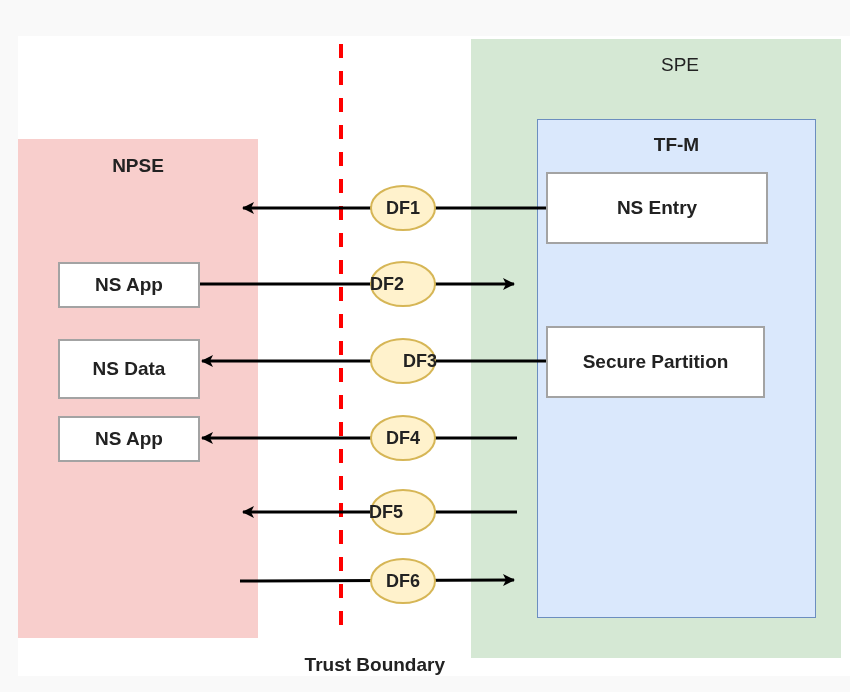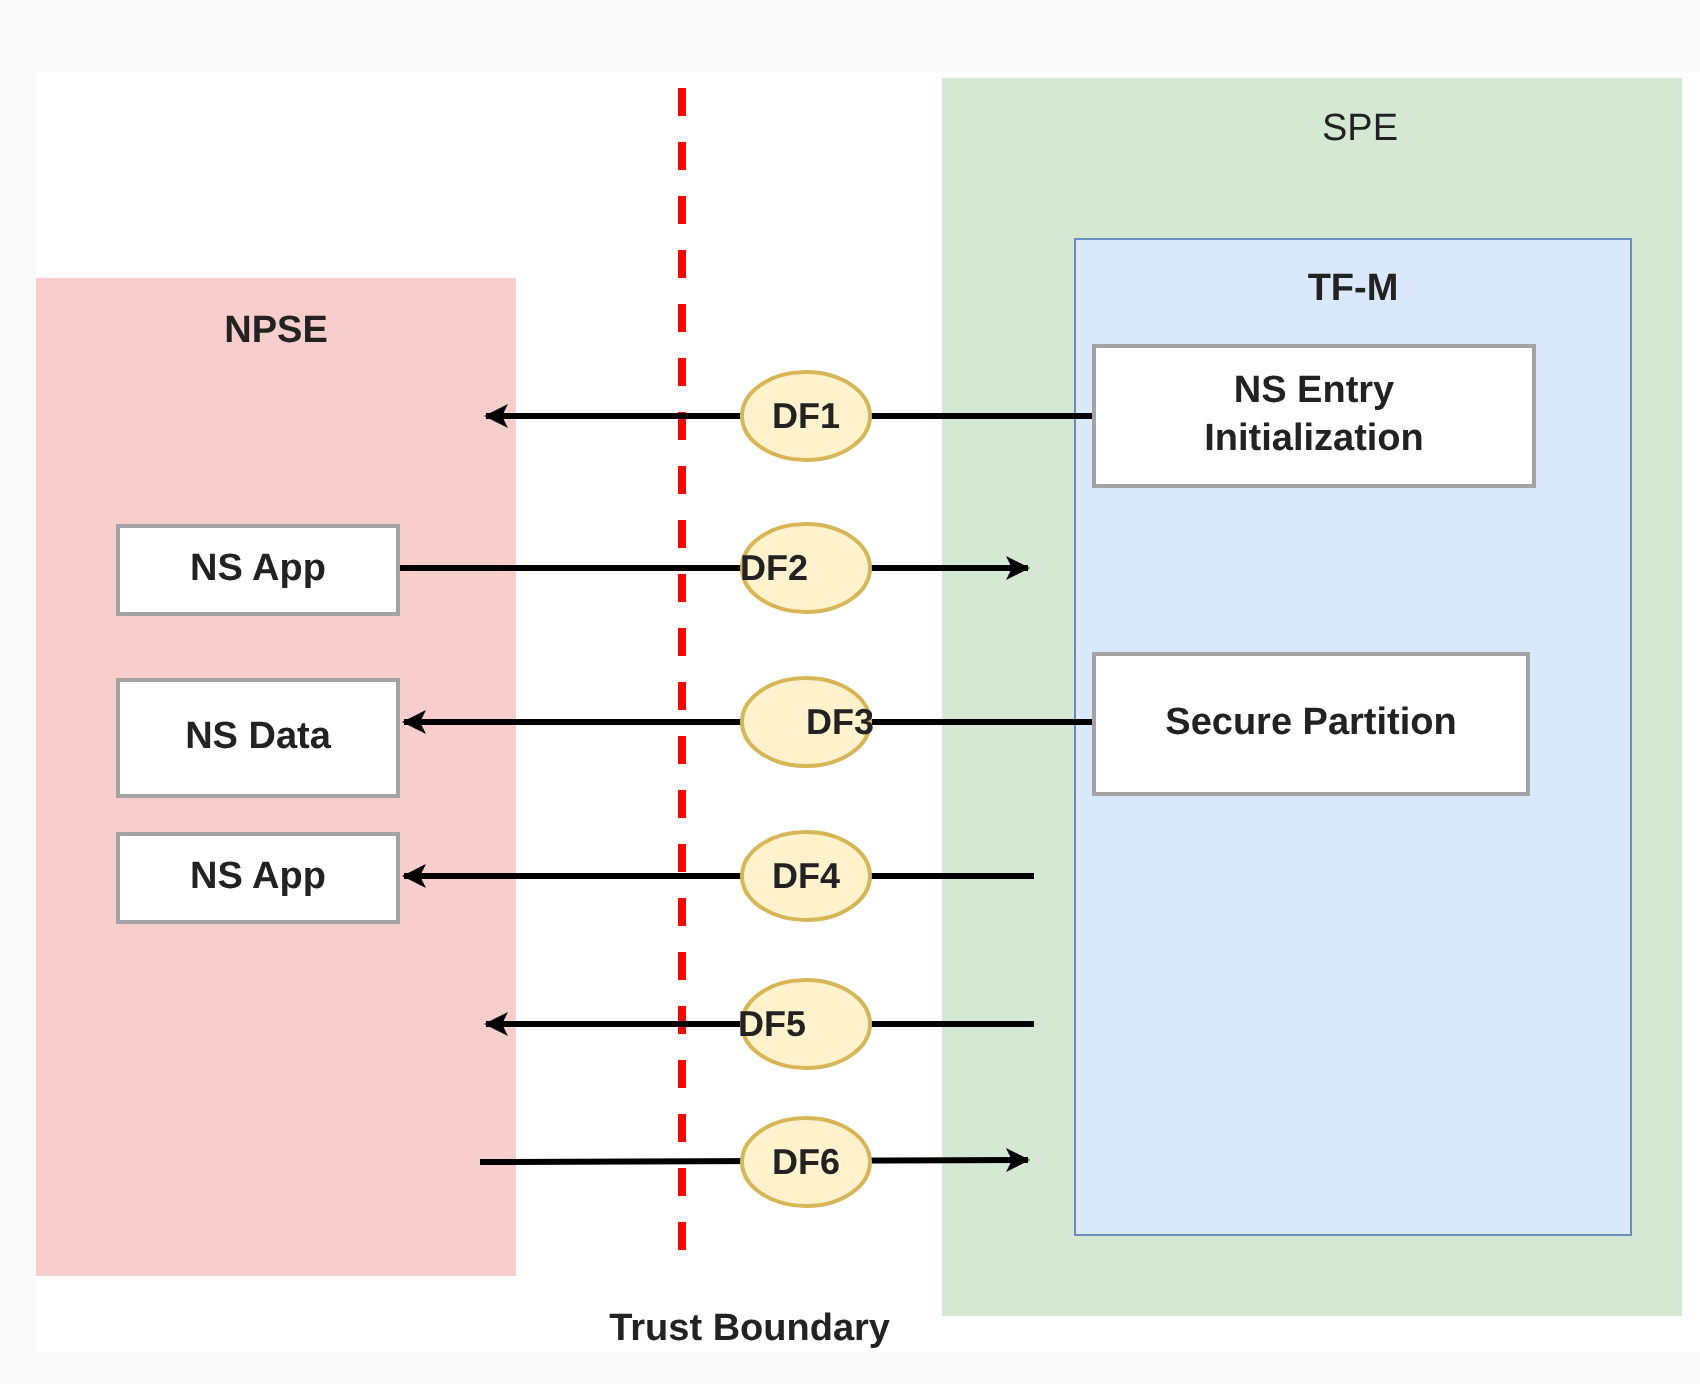--- a/index.html
+++ b/index.html
@@ -79,19 +79,18 @@
   <span>NS App</span>
 </div>
 <div class="box" style="left:58px; top:339px; width:142px; height:60px;">
   <span>NS Data</span>
 </div>
 <div class="box" style="left:58px; top:416px; width:142px; height:46px;">
   <span>NS App</span>
 </div>
 <div class="box" style="left:546px; top:172px; width:222px; height:72px; flex-direction:column;">
   <span>NS Entry</span>
-  <span>Initialization</span>
 </div>
 <div class="box" style="left:546px; top:326px; width:219px; height:72px;">
   <span>Secure Partition</span>
 </div>
 
 <div class="tb-label">Trust Boundary</div>
 
 </body></html>

